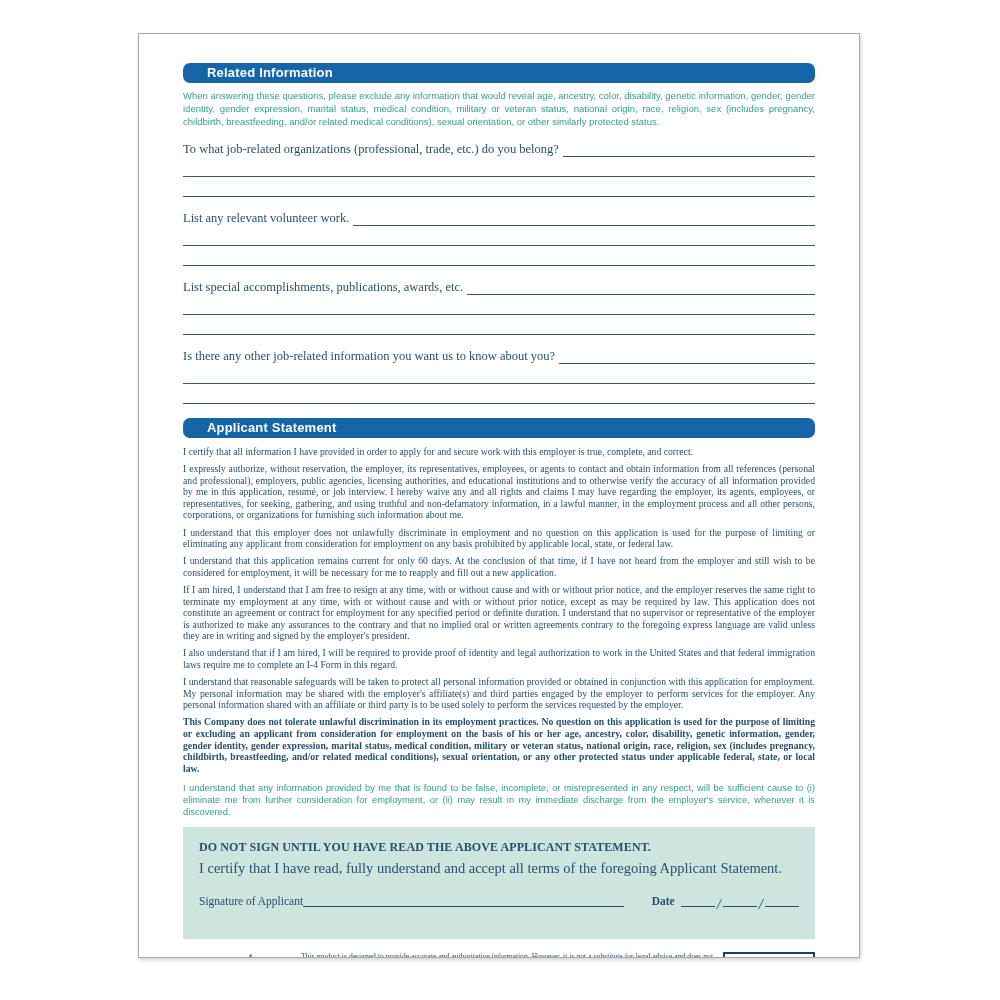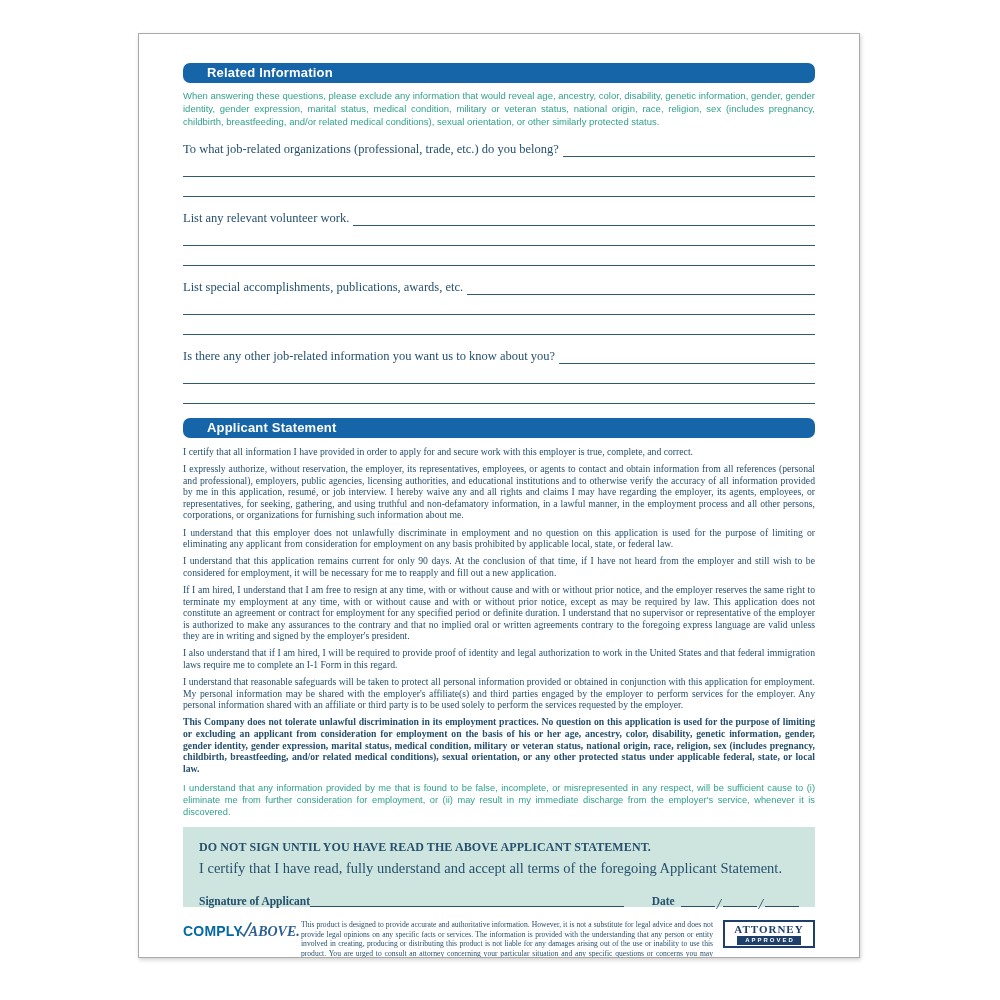--- a/index.html
+++ b/index.html
@@ -70,36 +70,36 @@
     font-size: 9.3px;
     line-height: 12px;
     color: #32a18c;
     margin-top: 8px;
   }
 
   
   .sig-box {
     margin-top: 9px;
     background: #cee5df;
-    padding: 13px 16px 0 16px;
+    padding: 13px 16px 32px 16px;
   }
   .sig-warning {
     font-size: 12px;
     font-weight: bold;
     color: #26506e;
     letter-spacing: 0.1px;
   }
   .sig-certify {
     margin-top: 5px;
     font-size: 14.5px;
     color: #26506e;
   }
   .sig-row { display: flex; align-items: flex-end; margin-top: 16px; }
   .sig-label {
-    font-size: 11.5px; font-weight: bold; color: #26506e; white-space: nowrap;
+    font-size: 11.5px; font-weight: normal; color: #26506e; white-space: nowrap;
   }
   .sig-line { flex: 1; border-bottom: 1px solid #26506e; height: 14px; margin-right: 28px; }
   .date-label {
     font-size: 11.5px; font-weight: bold; color: #26506e; white-space: nowrap; padding-right: 6px;
   }
   .date-seg { width: 34px; border-bottom: 1px solid #26506e; height: 14px; }
   .date-slash {
     font-size: 15px; color: #26506e; font-style: italic;
     line-height: 10px; padding: 0 2px; transform: translateY(2px);
   }
@@ -185,23 +185,23 @@
     <div class="rule"></div>
     <div class="rule"></div>
   </div>
 
   <div class="section-bar second">Applicant Statement</div>
 
   <div class="stmt-wrap">
     <p class="stmt">I certify that all information I have provided in order to apply for and secure work with this employer is true, complete, and correct.</p>
     <p class="stmt">I expressly authorize, without reservation, the employer, its representatives, employees, or agents to contact and obtain information from all references (personal and professional), employers, public agencies, licensing authorities, and educational institutions and to otherwise verify the accuracy of all information provided by me in this application, resumé, or job interview. I hereby waive any and all rights and claims I may have regarding the employer, its agents, employees, or representatives, for seeking, gathering, and using truthful and non-defamatory information, in a lawful manner, in the employment process and all other persons, corporations, or organizations for furnishing such information about me.</p>
     <p class="stmt">I understand that this employer does not unlawfully discriminate in employment and no question on this application is used for the purpose of limiting or eliminating any applicant from consideration for employment on any basis prohibited by applicable local, state, or federal law.</p>
-    <p class="stmt">I understand that this application remains current for only 90 days. At the conclusion of that time, if I have not heard from the employer and still wish to be considered for employment, it will be necessary for me to reapply and fill out a new application.</p>
+    <p class="stmt">I understand that this application remains current for only 60 days. At the conclusion of that time, if I have not heard from the employer and still wish to be considered for employment, it will be necessary for me to reapply and fill out a new application.</p>
     <p class="stmt">If I am hired, I understand that I am free to resign at any time, with or without cause and with or without prior notice, and the employer reserves the same right to terminate my employment at any time, with or without cause and with or without prior notice, except as may be required by law. This application does not constitute an agreement or contract for employment for any specified period or definite duration. I understand that no supervisor or representative of the employer is authorized to make any assurances to the contrary and that no implied oral or written agreements contrary to the foregoing express language are valid unless they are in writing and signed by the employer's president.</p>
-    <p class="stmt">I also understand that if I am hired, I will be required to provide proof of identity and legal authorization to work in the United States and that federal immigration laws require me to complete an I-1 Form in this regard.</p>
+    <p class="stmt">I also understand that if I am hired, I will be required to provide proof of identity and legal authorization to work in the United States and that federal immigration laws require me to complete an I-4 Form in this regard.</p>
     <p class="stmt">I understand that reasonable safeguards will be taken to protect all personal information provided or obtained in conjunction with this application for employment. My personal information may be shared with the employer's affiliate(s) and third parties engaged by the employer to perform services for the employer. Any personal information shared with an affiliate or third party is to be used solely to perform the services requested by the employer.</p>
     <p class="stmt bold">This Company does not tolerate unlawful discrimination in its employment practices. No question on this application is used for the purpose of limiting or excluding an applicant from consideration for employment on the basis of his or her age, ancestry, color, disability, genetic information, gender, gender identity, gender expression, marital status, medical condition, military or veteran status, national origin, race, religion, sex (includes pregnancy, childbirth, breastfeeding, and/or related medical conditions), sexual orientation, or any other protected status under applicable federal, state, or local law.</p>
     <p class="stmt teal">I understand that any information provided by me that is found to be false, incomplete, or misrepresented in any respect, will be sufficient cause to (i) eliminate me from further consideration for employment, or (ii) may result in my immediate discharge from the employer's service, whenever it is discovered.</p>
   </div>
 
   <div class="sig-box">
     <div class="sig-warning">DO NOT SIGN UNTIL YOU HAVE READ THE ABOVE APPLICANT STATEMENT.</div>
     <div class="sig-certify">I certify that I have read, fully understand and accept all terms of the foregoing Applicant Statement.</div>
     <div class="sig-row">
       <span class="sig-label">Signature of Applicant</span>

